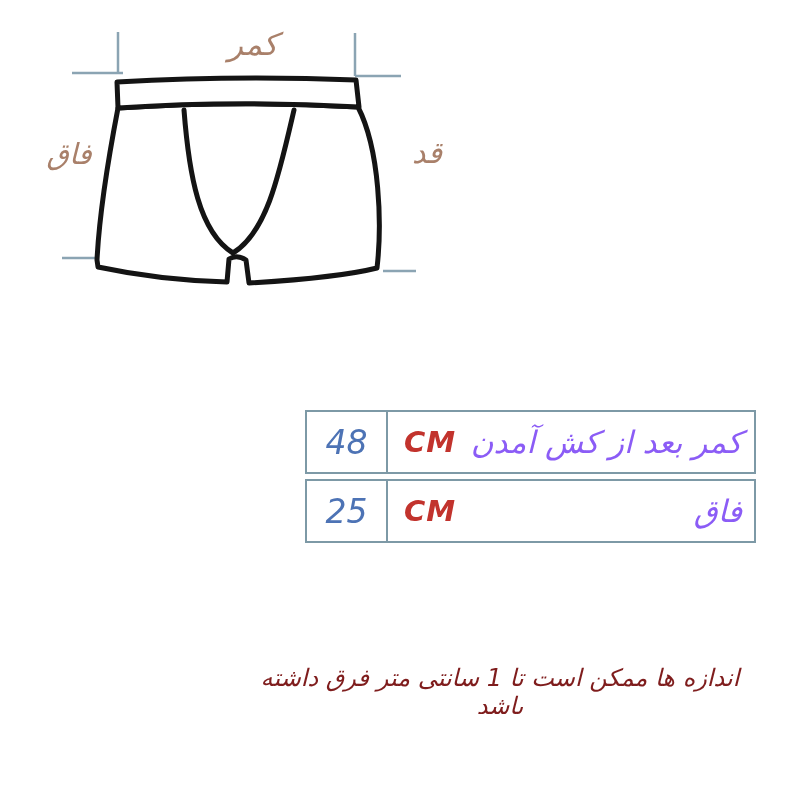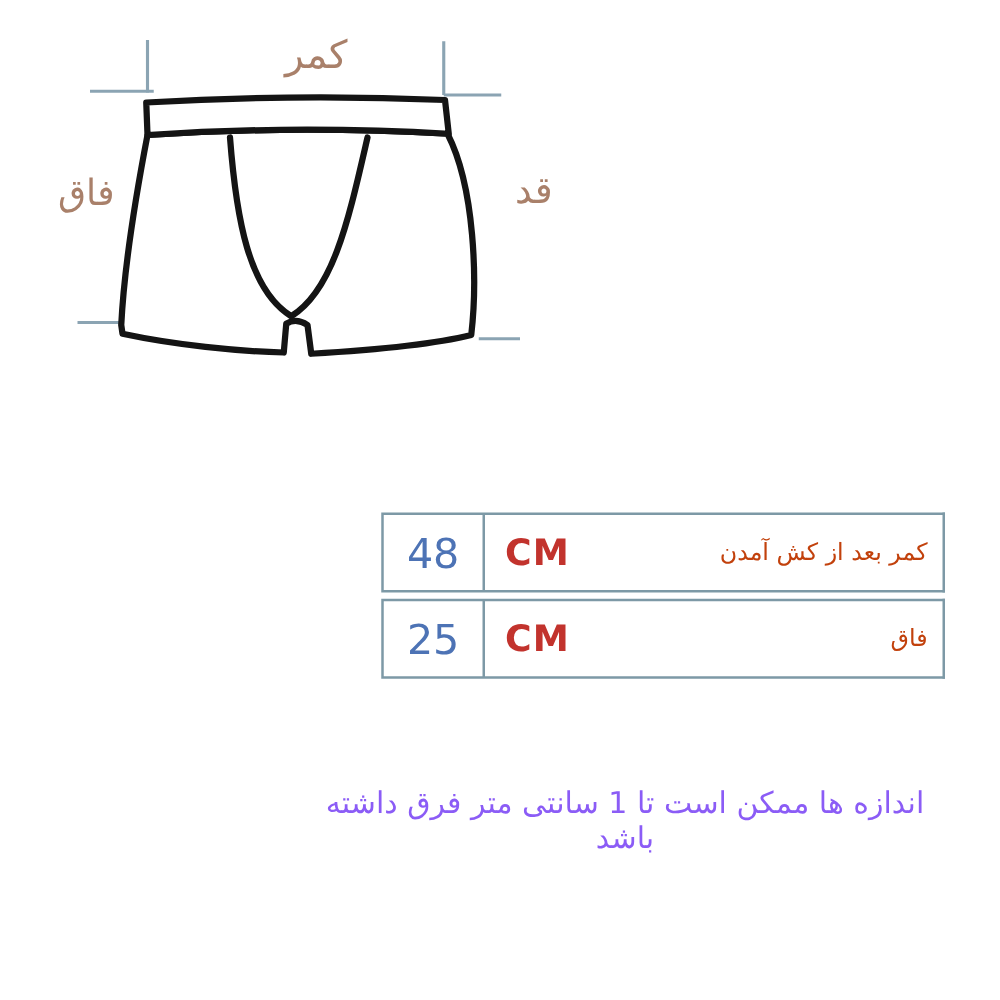--- a/index.html
+++ b/index.html
@@ -3,20 +3,21 @@
 <meta charset="utf-8">
 <style>
   html, body { margin: 0; padding: 0; background: #ffffff; }
   .canvas {
     position: relative;
     width: 800px;
     height: 714px;
     background: #ffffff;
     overflow: hidden;
     font-family: "DejaVu Sans", sans-serif;
+    font-style: italic;
   }
 
   
   .diagram { position: absolute; left: 0; top: 0; width: 460px; height: 330px; }
   .diagram svg { position: absolute; left: 0; top: 0; }
   .dlabel {
     position: absolute;
     color: #a9806a;
     direction: rtl;
     text-align: center;
@@ -58,34 +59,34 @@
     padding: 0 12px 0 16px;
   }
   .unit {
     font-size: 29px;
     font-weight: 600;
     color: #c2332d;
     letter-spacing: 1px;
     text-align: right;
   }
   .fa-label {
-    font-size: 19px;
-    color: #c2410c;
+    font-size: 31px;
+    color: #8b5cf6;
     direction: rtl;
   }
 
   
   .note {
     position: absolute;
     left: 250px;
-    top: 628px;
+    top: 664px;
     width: 500px;
     text-align: center;
     font-size: 24px;
-    color: #8b5cf6;
+    color: #7f1d1d;
     direction: rtl;
   }
 </style>
 </head>
 <body>
 
 <div class="canvas">
 
   <div class="diagram">
     <svg width="460" height="330" viewBox="0 0 460 330">

